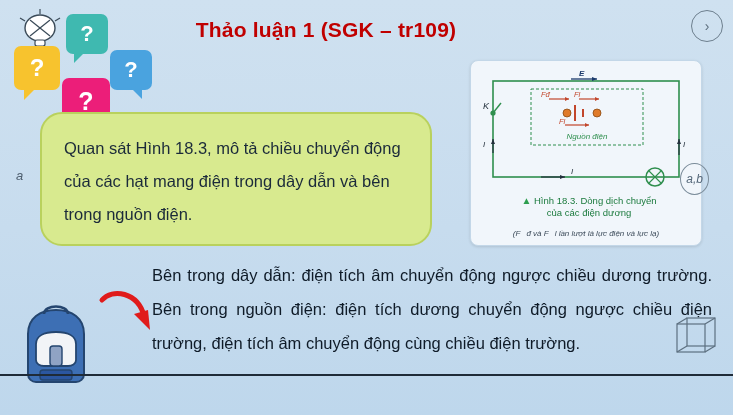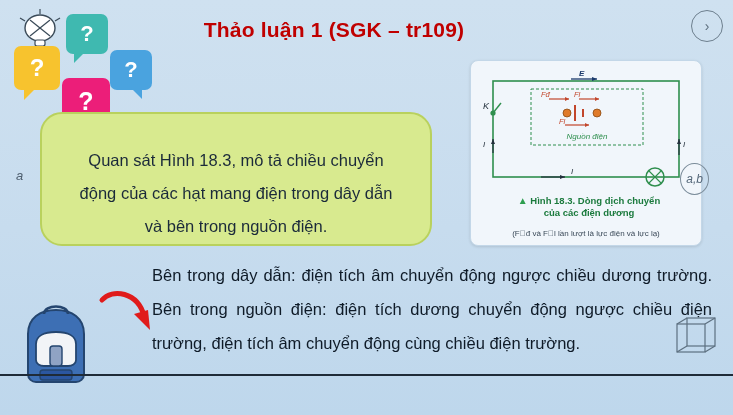--- a/index.html
+++ b/index.html
@@ -25,21 +25,20 @@
   .title {
     position: absolute;
     top: 18px;
     left: 0;
     width: 652px;
     text-align: center;
     font-size: 21px;
     font-weight: bold;
     color: #c00000;
     letter-spacing: 0.2px;
-    padding-left: 8px;
   }
 
   
   .deco-bubbles {
     position: absolute;
     left: 6px;
     top: 2px;
     width: 170px;
     height: 130px;
   }
@@ -124,25 +123,24 @@
     top: 112px;
     width: 392px;
     height: 134px;
     background: #d8ea8f;
     border: 2px solid #b9d15d;
     border-radius: 22px;
     box-sizing: border-box;
     padding: 18px 22px;
   }
   .qbox p {
-    margin: 12px;
+    margin: 0;
     font-size: 16.5px;
     line-height: 33px;
     color: #1b2a3a;
-    text-align: center;
   }
 
   
   .figure {
     position: absolute;
     left: 470px;
     top: 60px;
     width: 232px;
     height: 186px;
     background: #f1f6fb;
@@ -152,36 +150,37 @@
     box-sizing: border-box;
     padding: 6px 8px 4px 8px;
   }
   .fig-caption {
     position: absolute;
     left: 12px;
     right: 6px;
     bottom: 26px;
     text-align: center;
     font-size: 9.5px;
-    font-weight: bold;
+    font-weight: normal;
     color: #1b7a3d;
     line-height: 12px;
     margin-top: 36px;
   }
   .fig-caption .tri {
     color: #2e9e4f;
     font-size: 10px;
   }
   .fig-note {
     position: absolute;
     left: 6px;
     right: 6px;
     bottom: 6px;
     text-align: center;
     font-size: 8px;
+    font-style: italic;
     color: #3b4a59;
     line-height: 10px;
   }
 
   
   .answer {
     position: absolute;
     left: 152px;
     top: 258px;
     width: 560px;

